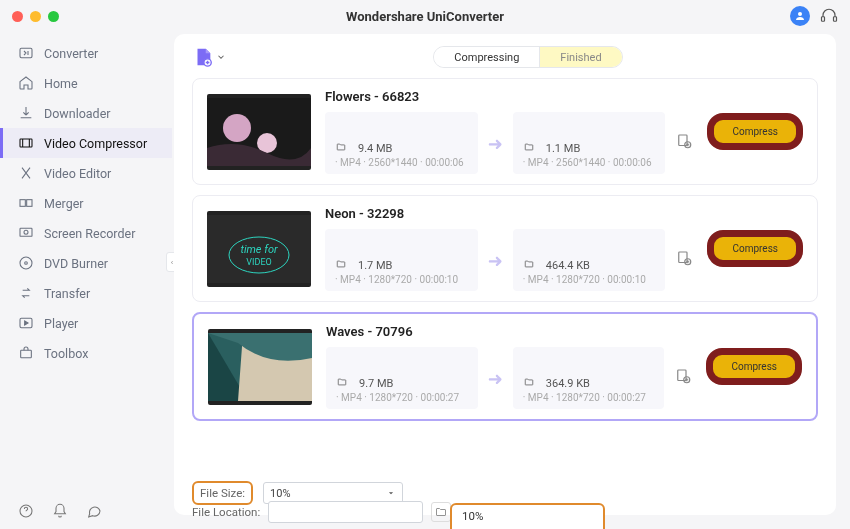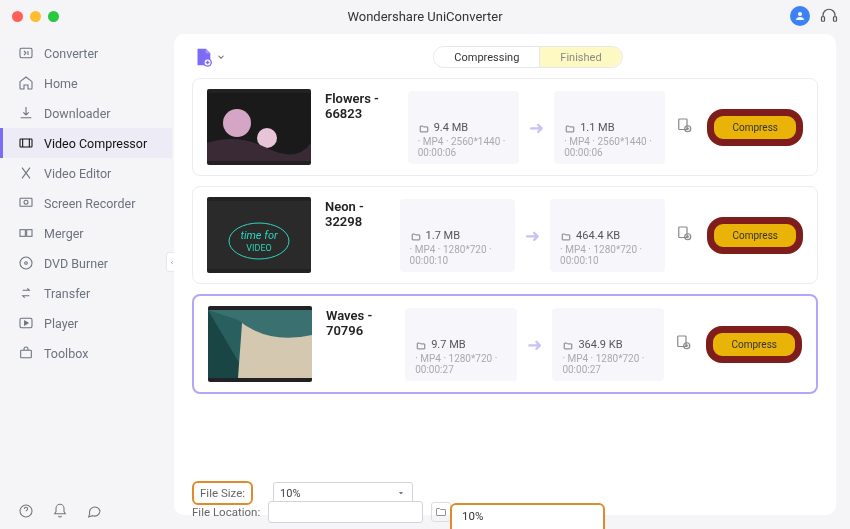--- a/index.html
+++ b/index.html
@@ -3,21 +3,21 @@
 <meta charset="utf-8">
 <style>
 * { margin: 0; padding: 0; box-sizing: border-box; font-family: -apple-system, BlinkMacSystemFont, "Segoe UI", Roboto, sans-serif; }
 body { background: #f5f5f7; width: 850px; height: 529px; overflow: hidden; position: relative; }
 .titlebar { height: 32px; display: flex; align-items: center; padding: 0 12px; position: relative; }
 .traffic-lights { display: flex; gap: 7px; }
 .tl { width: 11px; height: 11px; border-radius: 50%; }
 .tl.red { background: #ff5f57; }
 .tl.yellow { background: #febc2e; }
 .tl.green { background: #28c840; }
-.app-title { position: absolute; left: 50%; transform: translateX(-50%); font-size: 13px; color: #333; font-weight: 400; }
+.app-title { position: absolute; left: 50%; transform: translateX(-50%); font-size: 13px; color: #333; font-weight: 700; }
 .title-right { position: absolute; right: 12px; display: flex; gap: 10px; align-items: center; }
 .avatar { width: 20px; height: 20px; border-radius: 50%; background: #3b82f6; display: flex; align-items: center; justify-content: center; }
 .headset { width: 18px; height: 18px; color: #555; }
 .main { display: flex; height: calc(100% - 32px); }
 .sidebar { width: 172px; padding-top: 6px; position: relative; }
 .side-item { display: flex; align-items: center; gap: 10px; padding: 7px 18px; font-size: 12.5px; color: #6b7280; cursor: pointer; }
 .side-item.active { color: #111; font-weight: 400; border-left: 3px solid #7c6cf5; padding-left: 15px; background: rgba(124,108,245,0.06);}
 .side-icon { width: 16px; height: 16px; flex-shrink: 0; }
 .collapse { position: absolute; right: -6px; top: 220px; width: 12px; height: 20px; background: #fff; border: 1px solid #e5e7eb; border-radius: 3px; display:flex;align-items:center;justify-content:center;font-size:8px;color:#888;}
 .bottom-icons { position: absolute; bottom: 10px; left: 18px; display: flex; gap: 18px; color: #777; }
@@ -26,30 +26,30 @@
 .content-head { display: flex; align-items: center; gap: 12px; margin-bottom: 10px; }
 .addfile { color: #7c6cf5; display:flex; align-items:center; gap:2px;}
 .tabswrap { flex: 1; display: flex; justify-content: center; }
 .tabs { display: flex; border: 1px solid #e5e7eb; border-radius: 14px; overflow: hidden; height: 22px; }
 .tab { padding: 0 20px; font-size: 11px; display: flex; align-items: center; color: #888; background: #fef9c3; }
 .tab.active { background: #fff; color: #333; border-right: 1px solid #e5e7eb;}
 .list { flex:1; overflow: visible; }
 .card { border: 1px solid #ececf2; border-radius: 8px; padding: 10px 14px; margin-bottom: 10px; display: flex; gap: 14px; align-items: center; background:#fff;}
 .card.selected { border: 2px solid #b2a7f7; }
 .thumb { width: 104px; height: 76px; background: #222; border-radius: 2px; flex-shrink: 0; object-fit: cover; display:flex; align-items:center; justify-content:center; }
-.cardbody { flex: 1; display:flex; flex-direction:row; gap:8px;}
+.cardbody { flex: 1; display:flex; flex-direction:column; gap:8px;}
 .cardtitle { font-size: 13px; font-weight: 600; color: #222; }
 .metarow { display: flex; align-items: center; gap: 10px; }
 .metabox { background: #f7f7fb; border-radius: 4px; padding: 6px 10px; font-size: 10.5px; color: #888; flex:1; }
-.metabox .line1 { display: flex; align-items: flex-end; gap: 4px; color: #555; font-size: 11px; margin-bottom: 2px; margin-top: 24px;}
+.metabox .line1 { display: flex; align-items: flex-start; gap: 11px; color: #555; font-size: 11px; margin-bottom: 2px; margin-top: 24px;}
 .metabox .line2 { font-size:10px; color:#aaa;}
 .arrow { color: #c9c3f4; font-size: 18px; }
 .gearcol { color:#888; }
 .compressbtn { border: 7px solid #7f1d1d; background: #eab308; border-radius: 16px; padding: 6px 18px; font-size: 10px; color: #333; cursor: pointer; }
-.footer { display:flex; align-items:center; gap:20px; padding: 6px 0 10px 0; position:relative;}
+.footer { display:flex; align-items:center; gap:10px; padding: 6px 0 10px 0; position:relative;}
 .footer-label { font-size: 11.5px; color: #666; }
 .filesize-label { border: 2px solid #e08a2c; border-radius: 6px; padding: 3px 6px; }
 .dropdown { width: 140px; height: 22px; border: 1px solid #d1d5db; border-radius: 3px; font-size: 11px; padding: 0 6px; display:flex; align-items:center; justify-content:space-between; background:#fff; color:#444;}
 .dropdown-list { position: absolute; top: 28px; left: 258px; width: 155px; background: #fff; border: 2px solid #e08a2c; border-radius: 6px; padding: 2px 0; z-index: 50; }
 .dd-item { font-size: 11.5px; color: #333; padding: 2px 10px; }
 .startall { position:absolute; right: 0; top: -2px; background: #8b7af9; color: #fff; border: none; border-radius: 18px; padding: 8px 28px; font-size: 13px; font-weight:500; cursor:pointer;}
 .folder-icon { width: 12px; height: 10px; }
 .thumb svg { width:100%; height:100%; }
 .browse { width:20px; height:20px; border:1px solid #ddd; border-radius:3px; display:flex;align-items:center;justify-content:center; color:#888;}
 </style>
@@ -107,31 +107,31 @@
         <span>Video Compressor</span>
       </div>
     <div class="side-item">
         <svg class="side-icon" viewBox="0 0 24 24" fill="none" stroke="currentColor" stroke-width="1.6">
           <path d="M6 4l12 16M6 20L18 4"></path>
         </svg>
         <span>Video Editor</span>
       </div>
     <div class="side-item">
         <svg class="side-icon" viewBox="0 0 24 24" fill="none" stroke="currentColor" stroke-width="1.6">
+          <rect x="3" y="7" width="8" height="10"></rect>
+          <rect x="13" y="7" width="8" height="10"></rect>
+        </svg>
+        <span>Merger</span>
+      </div>
+    <div class="side-item">
+        <svg class="side-icon" viewBox="0 0 24 24" fill="none" stroke="currentColor" stroke-width="1.6">
           <rect x="3" y="5" width="18" height="12" rx="1"></rect>
           <circle cx="12" cy="11" r="3"></circle>
         </svg>
         <span>Screen Recorder</span>
-      </div>
-    <div class="side-item">
-        <svg class="side-icon" viewBox="0 0 24 24" fill="none" stroke="currentColor" stroke-width="1.6">
-          <rect x="3" y="7" width="8" height="10"></rect>
-          <rect x="13" y="7" width="8" height="10"></rect>
-        </svg>
-        <span>Merger</span>
       </div>
     <div class="side-item">
         <svg class="side-icon" viewBox="0 0 24 24" fill="none" stroke="currentColor" stroke-width="1.6">
           <circle cx="12" cy="12" r="9"></circle>
           <circle cx="12" cy="12" r="2"></circle>
         </svg>
         <span>DVD Burner</span>
       </div>
     <div class="side-item">
         <svg class="side-icon" viewBox="0 0 24 24" fill="none" stroke="currentColor" stroke-width="1.6">

